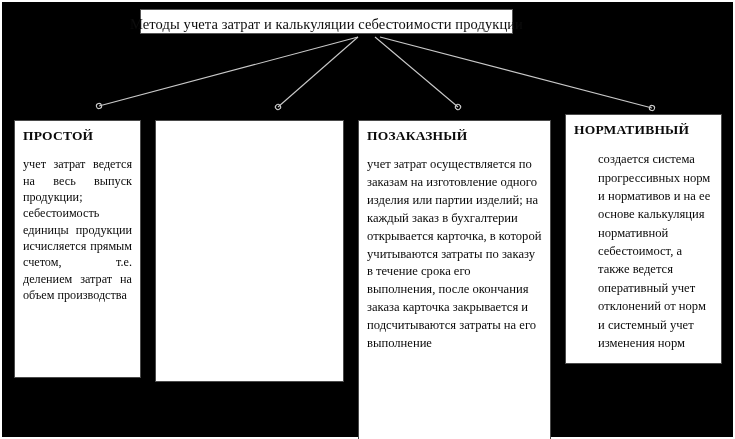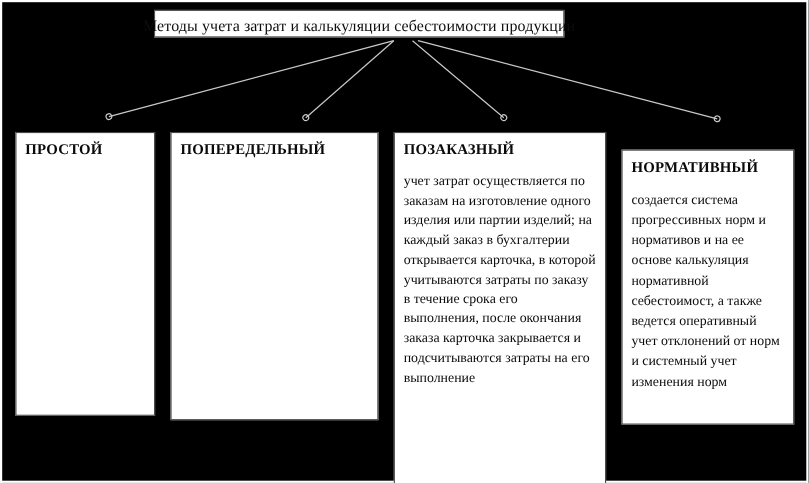--- a/index.html
+++ b/index.html
@@ -78,26 +78,26 @@
     font-size: 12.4px;
     line-height: 1.30;
   }
   .just .method-body { text-align: justify; text-align-last: left; }
   .left .method-body { text-align: left; }
 
   
   #box-0 { left: 14px;  top: 120px; width: 127px; height: 258px; }
   #box-1 { left: 155px; top: 120px; width: 189px; height: 262px; }
   #box-2 { left: 358px; top: 120px; width: 193px; height: 374px; }
-  #box-3 { left: 565px; top: 136px; width: 157px; height: 250px; }
+  #box-3 { left: 565px; top: 114px; width: 157px; height: 250px; }
 
   #box-0 .method-body { font-size: 12.2px; line-height: 1.34; }
   #box-1 .method-body { font-size: 12.3px; line-height: 1.30; }
   #box-2 .method-body { font-size: 12.6px; line-height: 1.42; }
-  #box-3 .method-body { font-size: 12.6px; line-height: 1.46; }
+  #box-3 .method-body { font-size: 12.6px; line-height: 1.46; margin-left: 24px; }
 </style>
 </head>
 <body>
 
 <div id="canvas">
 
   <div class="edge-top"></div>
   <div class="edge-left"></div>
   <div class="edge-right"></div>
   <div class="edge-bottom"></div>
@@ -115,24 +115,24 @@
     <g stroke="#c9c9c9" stroke-width="1.1" fill="none" marker-end="url(#dot)">
       <line x1="358" y1="37" x2="99" y2="106"></line>
       <line x1="358" y1="37" x2="278" y2="107"></line>
       <line x1="375" y1="37" x2="458" y2="107"></line>
       <line x1="380" y1="37" x2="652" y2="108"></line>
     </g>
   </svg>
 
   <div class="method-box just" id="box-0">
     <div class="method-head">ПРОСТОЙ</div>
+    <div class="method-body">учет затрат ведется на весь выпуск продукции; себестоимость единицы продукции исчисляется прямым счетом, т.е. делением затрат на объем производства</div>
   </div>
 
   <div class="method-box just" id="box-1">
-    <div class="method-head">ПОПЕРЕДЕЛЬНЫЙ</div>
   </div>
 
   <div class="method-box left" id="box-2">
     <div class="method-head">ПОЗАКАЗНЫЙ</div>
     <div class="method-body">учет затрат осуществляется по заказам на изготовление одного изделия или партии изделий; на каждый заказ в бухгалтерии открывается карточка, в которой учитываются затраты по заказу в течение срока его выполнения, после окончания заказа карточка закрывается и подсчитываются затраты на его выполнение</div>
   </div>
 
   <div class="method-box left" id="box-3">
     <div class="method-head">НОРМАТИВНЫЙ</div>
     <div class="method-body">создается система прогрессивных норм и нормативов и на ее основе калькуляция нормативной себестоимост, а также ведется оперативный учет отклонений от норм и системный учет изменения норм</div>

